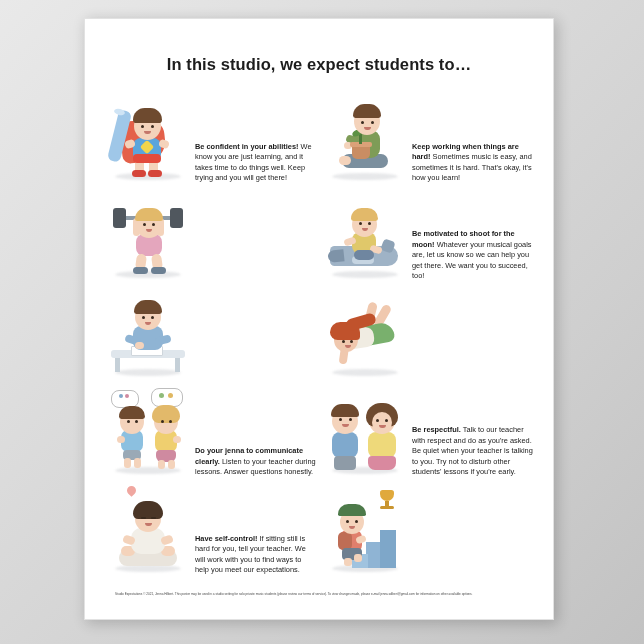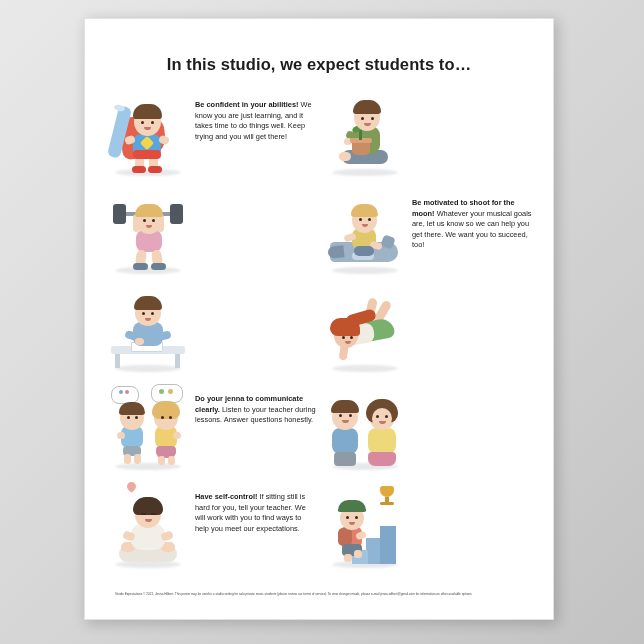--- a/index.html
+++ b/index.html
@@ -60,21 +60,21 @@
   #grid {
     margin-top: 14px;
     display: grid;
     grid-template-columns: 1fr 1fr;
     column-gap: 6px;
     row-gap: 2px;
     padding: 0 6px;
   }
   .cell {
     display: flex;
-    align-items: flex-start;
+    align-items: flex-end;
     height: 96px;
     overflow: hidden;
   }
   .art {
     width: 86px;
     min-width: 86px;
     height: 92px;
     position: relative;
     margin-right: 4px;
   }
@@ -183,20 +183,23 @@
           <div class="sh" style="left:37px;top:40px;width:3px;height:12px;background:#4e7b3a;"></div>
           <div class="sh" style="left:30px;top:38px;width:10px;height:6px;background:#5c9144;border-radius:50%;transform:rotate(-25deg);"></div>
           <div class="sh" style="left:38px;top:36px;width:10px;height:6px;background:#6ba350;border-radius:50%;transform:rotate(20deg);"></div>
 
           <div class="sh skin rnd" style="left:32px;top:16px;width:26px;height:27px;"></div>
           <div class="sh hairBrown" style="left:31px;top:12px;width:28px;height:14px;border-radius:14px 14px 3px 3px;"></div>
           <div class="sh" style="left:39px;top:29px;width:3px;height:3px;background:#3a2a1e;border-radius:50%;"></div>
           <div class="sh" style="left:49px;top:29px;width:3px;height:3px;background:#3a2a1e;border-radius:50%;"></div>
           <div class="sh" style="left:42px;top:35px;width:7px;height:3px;background:#c4766a;border-radius:0 0 4px 4px;"></div>
         </div>
+        <div class="txt">
+          <b>Keep working when things are hard!</b><span> Sometimes music is easy, and sometimes it is hard. That's okay, it's how you learn!</span>
+        </div>
       </div>
 
       <div class="cell">
         <div class="art">
           <div class="shadowBlob"></div>
 
           <div class="sh" style="left:10px;top:26px;width:66px;height:4px;background:#8d9aa5;border-radius:2px;"></div>
           <div class="sh" style="left:8px;top:18px;width:13px;height:20px;background:#50575e;border-radius:3px;"></div>
           <div class="sh" style="left:65px;top:18px;width:13px;height:20px;background:#50575e;border-radius:3px;"></div>
 
@@ -337,20 +340,23 @@
           <div class="sh" style="left:20px;top:38px;width:7px;height:3px;background:#c4766a;border-radius:0 0 4px 4px;"></div>
 
           <div class="sh" style="left:46px;top:46px;width:28px;height:26px;background:#eed97a;border-radius:8px;"></div>
           <div class="sh" style="left:46px;top:70px;width:28px;height:14px;background:#d9899f;border-radius:4px 4px 7px 7px;"></div>
           <div class="sh skin rnd" style="left:47px;top:22px;width:26px;height:26px;"></div>
           <div class="sh hairBrown" style="left:44px;top:17px;width:32px;height:24px;border-radius:16px 16px 10px 10px;"></div>
           <div class="sh skin rnd" style="left:50px;top:26px;width:20px;height:21px;"></div>
           <div class="sh" style="left:54px;top:33px;width:3px;height:3px;background:#3a2a1e;border-radius:50%;"></div>
           <div class="sh" style="left:63px;top:33px;width:3px;height:3px;background:#3a2a1e;border-radius:50%;"></div>
           <div class="sh" style="left:57px;top:39px;width:7px;height:3px;background:#c4766a;border-radius:0 0 4px 4px;"></div>
+        </div>
+        <div class="txt">
+          <b>Be respectful.</b><span> Talk to our teacher with respect and do as you're asked. Be quiet when your teacher is talking to you. Try not to disturb other students' lessons if you're early.</span>
         </div>
       </div>
 
       <div class="cell">
         <div class="art">
           <div class="shadowBlob"></div>
 
           <div class="sh" style="left:22px;top:2px;width:9px;height:9px;background:#f0a7a0;border-radius:50% 50% 50% 0;transform:rotate(-45deg);"></div>
 
           <div class="sh" style="left:14px;top:66px;width:58px;height:16px;background:#e9e4dc;border-radius:10px;"></div>

